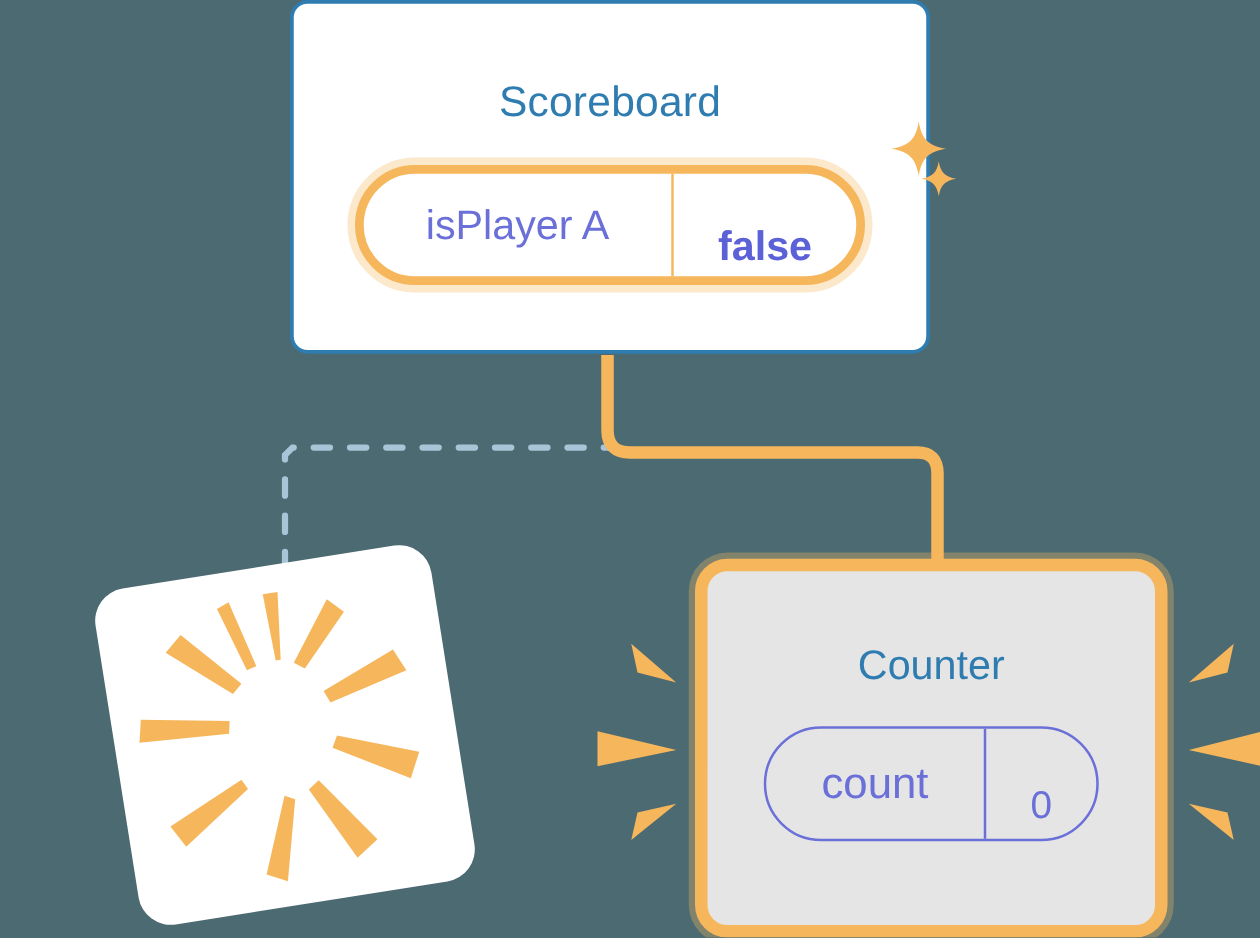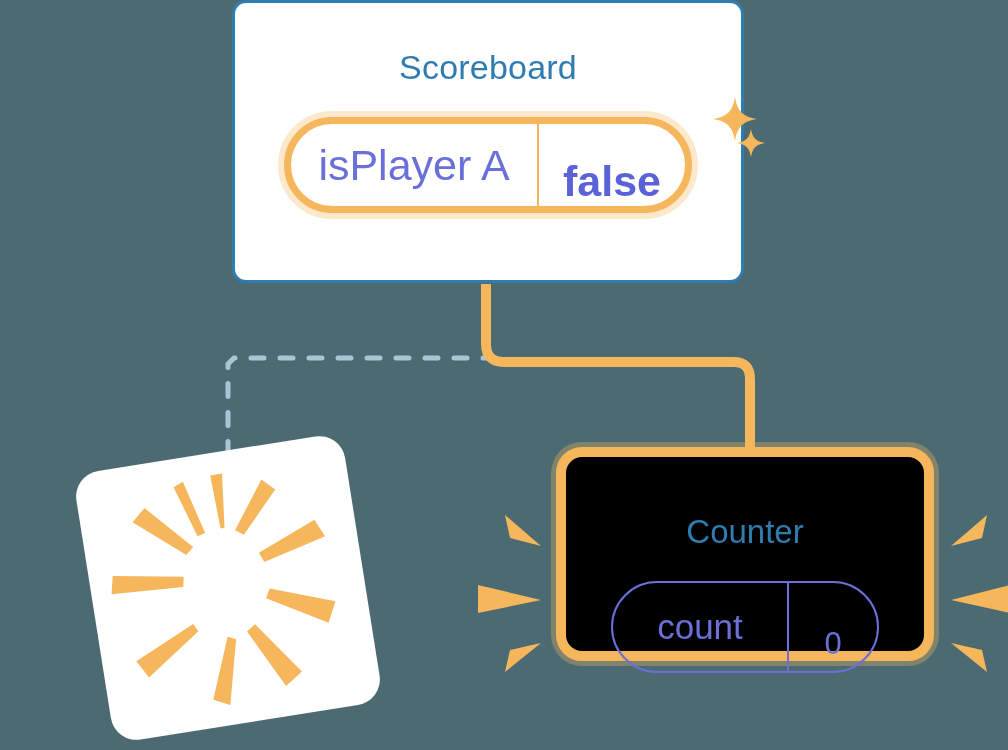--- a/index.html
+++ b/index.html
@@ -46,21 +46,21 @@
     border-radius: 14px;
     border-top-left-radius: 14px;
     border-top-right-radius: 14px;
     overflow: visible;
   }
   #scoreboard-card .card-title {
     text-align: center;
     color: #2f7cb0;
     font-size: 34px;
     letter-spacing: 0.2px;
-    margin-top: 45px;
+    margin-top: 60px;
   }
 
   
   .pill-wrap {
     position: relative;
     margin: 24px auto 0;
     width: 420px;
     height: 108px;
   }
   .pill-glow {
@@ -78,21 +78,21 @@
     border-radius: 48px;
     background: #ffffff;
     display: flex;
     align-items: stretch;
   }
   .pill-key, .pill-val {
     display: flex;
     align-items: center;
     justify-content: center;
     color: #6b70d8;
-    font-size: 43px;
+    font-size: 33px;
   }
   .pill-key { flex: 0 0 246px; }
   .pill-divider {
     width: 2px;
     background: #f6b65c;
     flex: 0 0 2px;
   }
   .pill-val {
     flex: 1 1 auto;
     font-weight: bold;
@@ -104,24 +104,24 @@
   .sparkle {
     position: absolute;
     z-index: 5;
   }
 
   
   #counter-card {
     left: 556px;
     top: 447px;
     width: 378px;
-    height: 214px;
+    height: 303px;
     border-radius: 26px;
     border: 10px solid #f6b65c;
-    background: #000000;
+    background: #e5e5e5;
     box-shadow: 0 0 0 5px rgba(246,182,92,0.32);
     z-index: 3;
   }
   #counter-card .card-title {
     text-align: center;
     color: #2f7cb0;
     font-size: 33px;
     margin-top: 56px;
   }
   .pill-plain {

